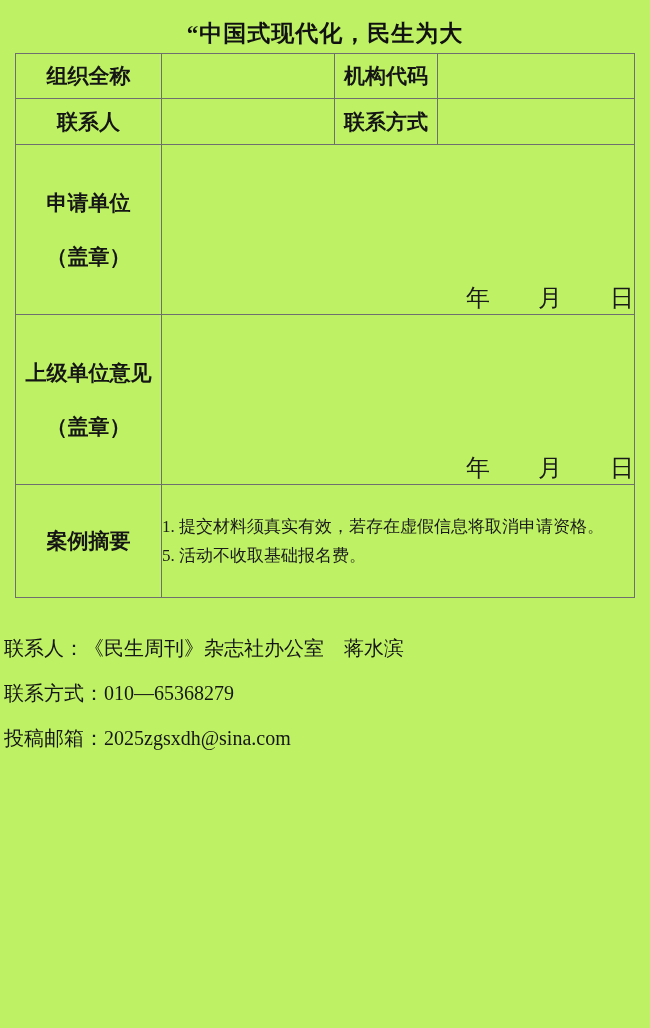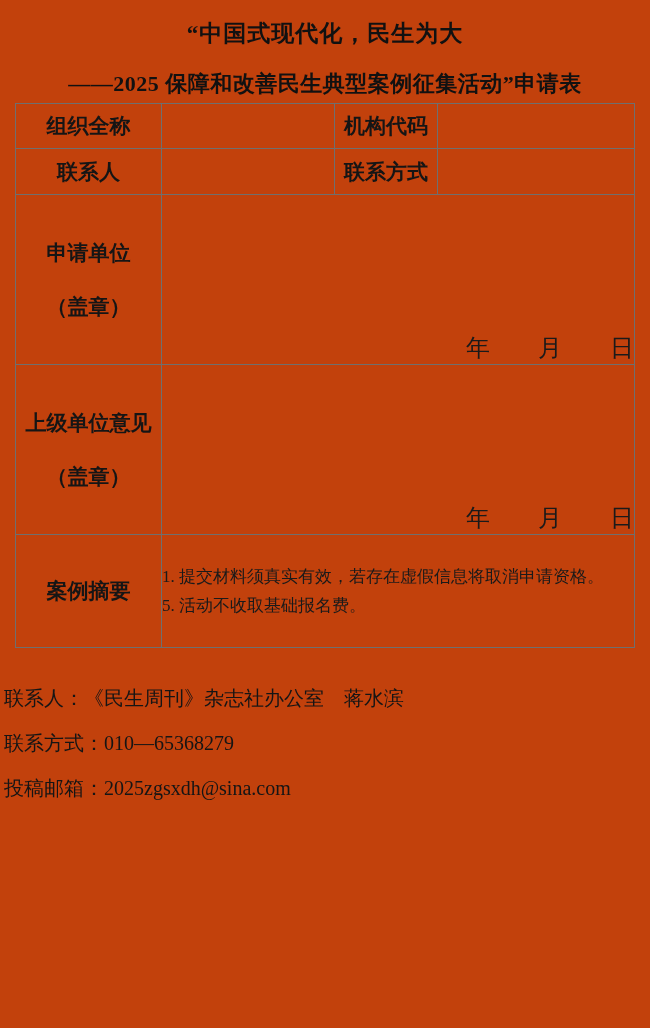--- a/index.html
+++ b/index.html
@@ -10,21 +10,21 @@
   body {
     width: 650px;
     height: 1028px;
     font-family: "Liberation Serif", "DejaVu Serif", serif;
     color: #111111;
     overflow: hidden;
   }
   .page {
     width: 650px;
     height: 1028px;
-    background: #c2410c;
+    background: #bef264;
     box-sizing: border-box;
   }
   .title-block {
     padding-top: 20px;
     text-align: center;
     font-weight: bold;
   }
   .title-line1 {
     font-size: 23px;
     line-height: 27px;
@@ -88,21 +88,20 @@
     color: #151515;
   }
 </style>
 </head>
 <body>
 
 <div class="page">
 
   <div class="title-block">
     <div class="title-line1">“中国式现代化，民生为大</div>
-    <div class="title-line2">——2025 保障和改善民生典型案例征集活动”申请表</div>
   </div>
 
   <table class="form-table">
     <colgroup>
       <col style="width:146px">
       <col style="width:173px">
       <col style="width:103px">
       <col style="width:197px">
     </colgroup>
     <tbody>

